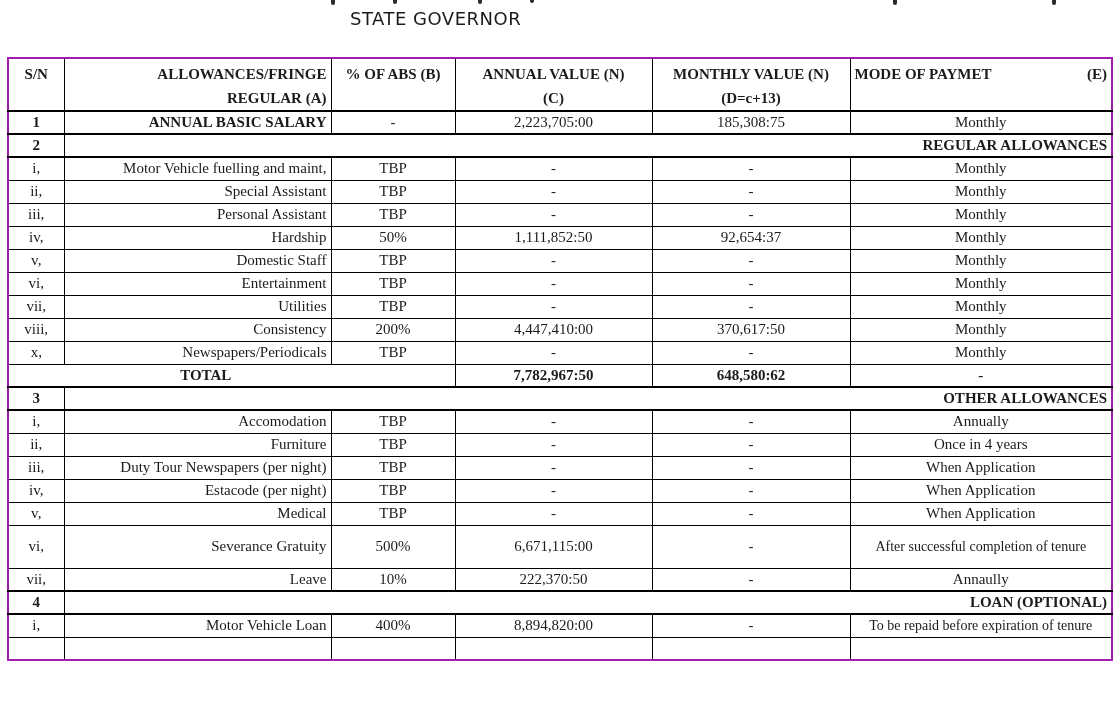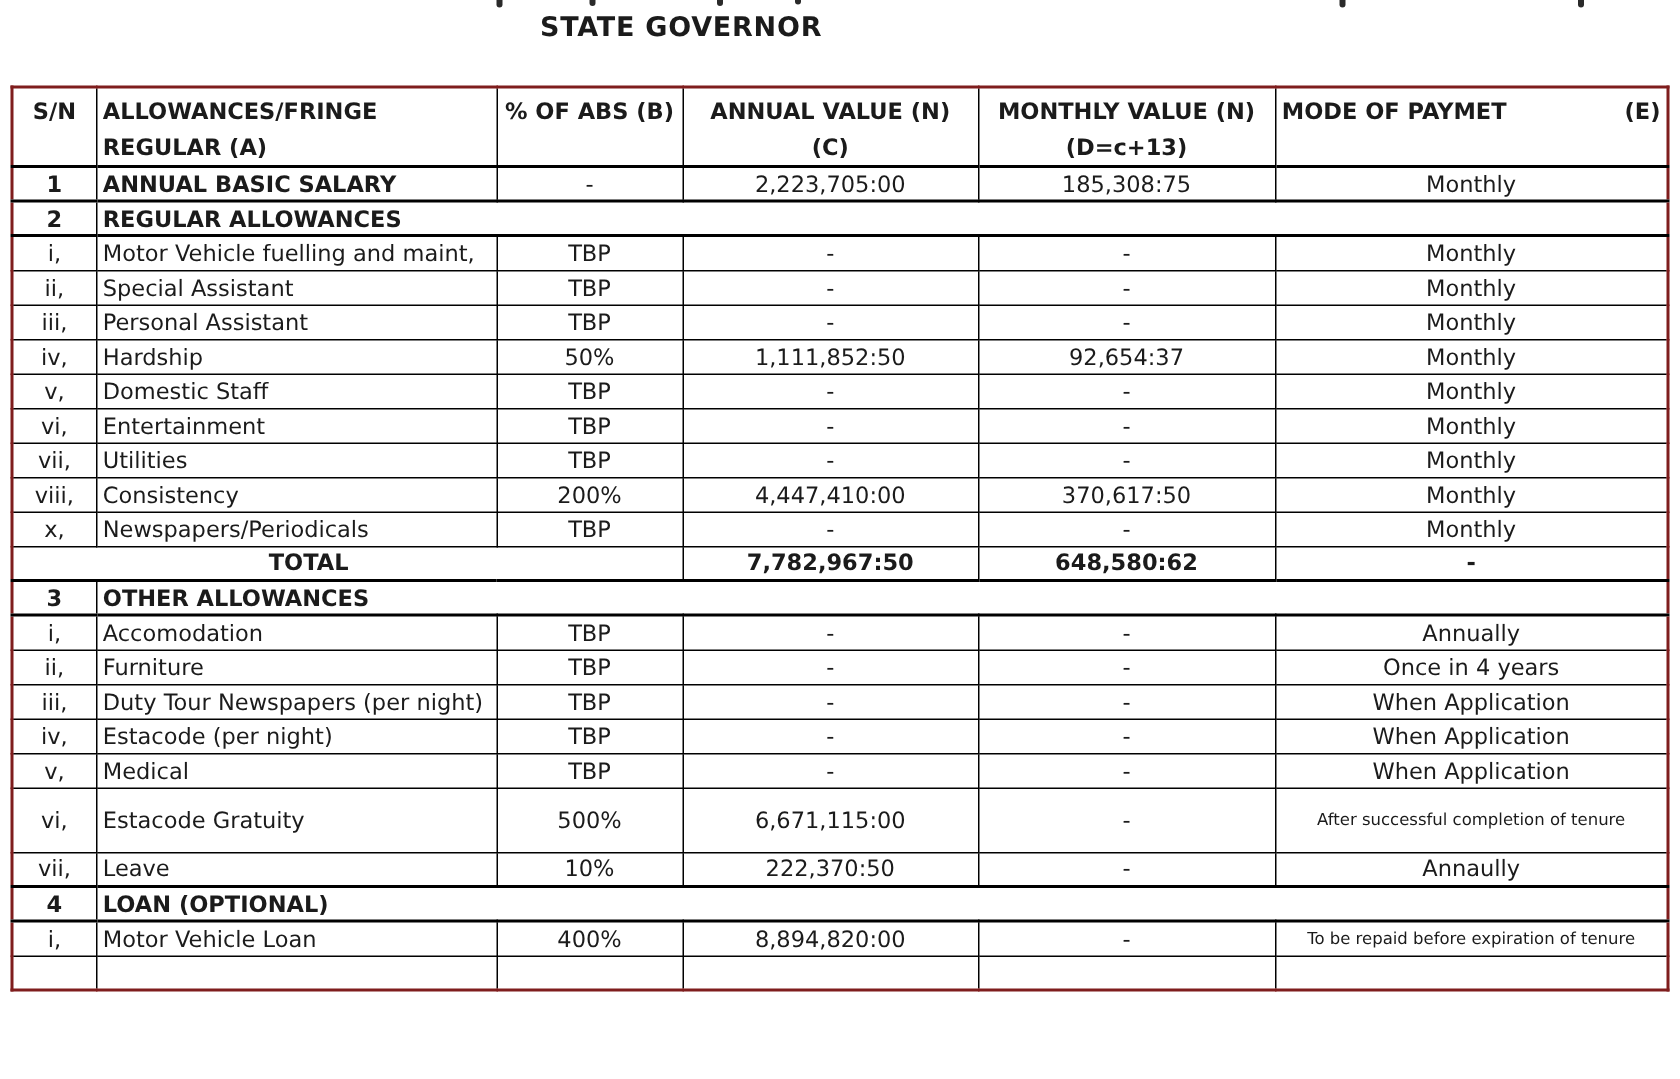--- a/index.html
+++ b/index.html
@@ -13,67 +13,68 @@
     overflow: hidden;
   }
   .frag {
     position: absolute; top: 0;
     width: 4px; height: 4px;
     background: #2a2a2a;
     border-radius: 0 0 2px 2px;
   }
   .doc-title {
     position: absolute;
-    top: 8px; left: 360px;
+    top: 8px; left: 350px;
     font-size: 18px;
-    font-weight: bold;
+    font-weight: normal;
     letter-spacing: 0.5px;
     white-space: nowrap;
   }
   table.salary {
     position: absolute;
     top: 57px; left: 7px;
     width: 1104px;
     border-collapse: collapse;
     table-layout: fixed;
     font-size: 15px;
-    border: 2px solid #7f1d1d;
+    border: 2px solid #a21caf;
+    font-family: Liberation Serif, serif;
   }
   td {
     border: 1px solid #000;
     padding: 0 4px;
     height: 23px;
     vertical-align: middle;
     overflow: hidden;
     white-space: nowrap;
   }
   thead td {
     font-weight: bold;
     height: 48px;
     vertical-align: top;
     padding-top: 3px;
     border-bottom: 2px solid #000;
     line-height: 1.6;
   }
   .c { text-align: center; }
-  .l { text-align: left; }
+  .l { text-align: right; }
   .bold { font-weight: bold; }
   tr.section td {
     border-top: 2px solid #000;
     border-bottom: 2px solid #000;
     font-weight: bold;
   }
   td.total-label {
     text-align: center;
     padding-right: 56px;
     font-weight: bold;
   }
   tr.total-row td { border-bottom: 2px solid #000; }
   tr.tall td { height: 43px; }
-  .small-mode { font-size: 11px; }
+  .small-mode { font-size: 14px; }
   .mode-head {
     display: flex;
     justify-content: space-between;
     align-items: flex-start;
   }
 </style>
 </head>
 <body>
 
 <div class="frag" style="left:331px; height:5px;"></div>
@@ -248,21 +249,21 @@
     <tr>
       <td class="c">v,</td>
       <td class="l">Medical</td>
       <td class="c">TBP</td>
       <td class="c">-</td>
       <td class="c">-</td>
       <td class="c">When Application</td>
     </tr>
     <tr class="tall">
       <td class="c">vi,</td>
-      <td class="l">Estacode Gratuity</td>
+      <td class="l">Severance Gratuity</td>
       <td class="c">500%</td>
       <td class="c">6,671,115:00</td>
       <td class="c">-</td>
       <td class="c small-mode">After successful completion of tenure</td>
     </tr>
     <tr>
       <td class="c">vii,</td>
       <td class="l">Leave</td>
       <td class="c">10%</td>
       <td class="c">222,370:50</td>

